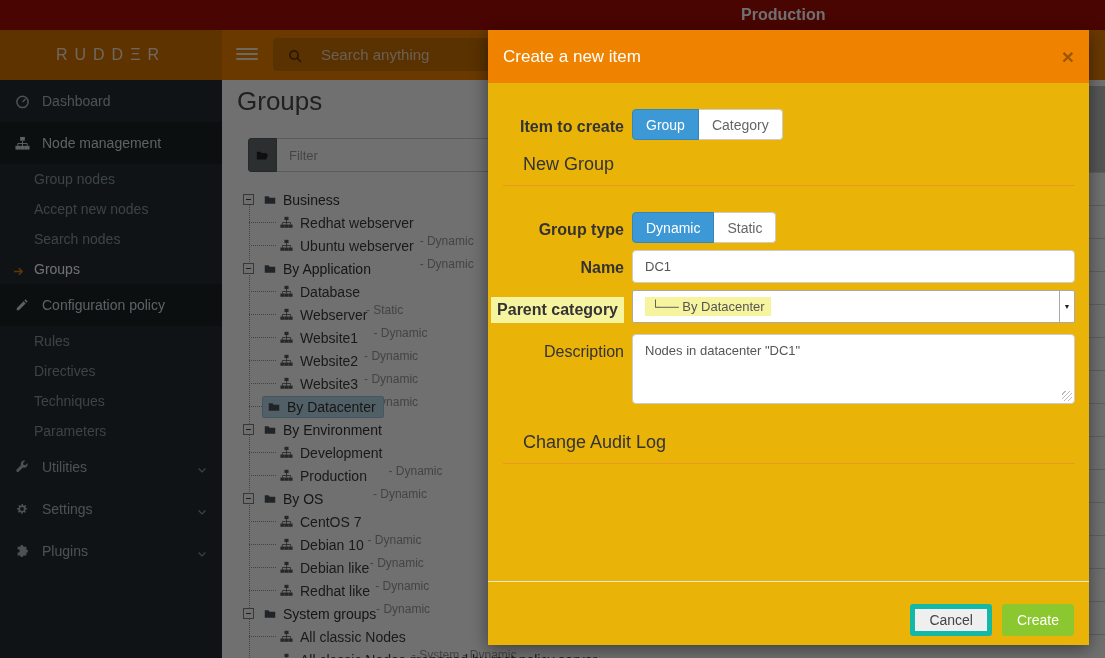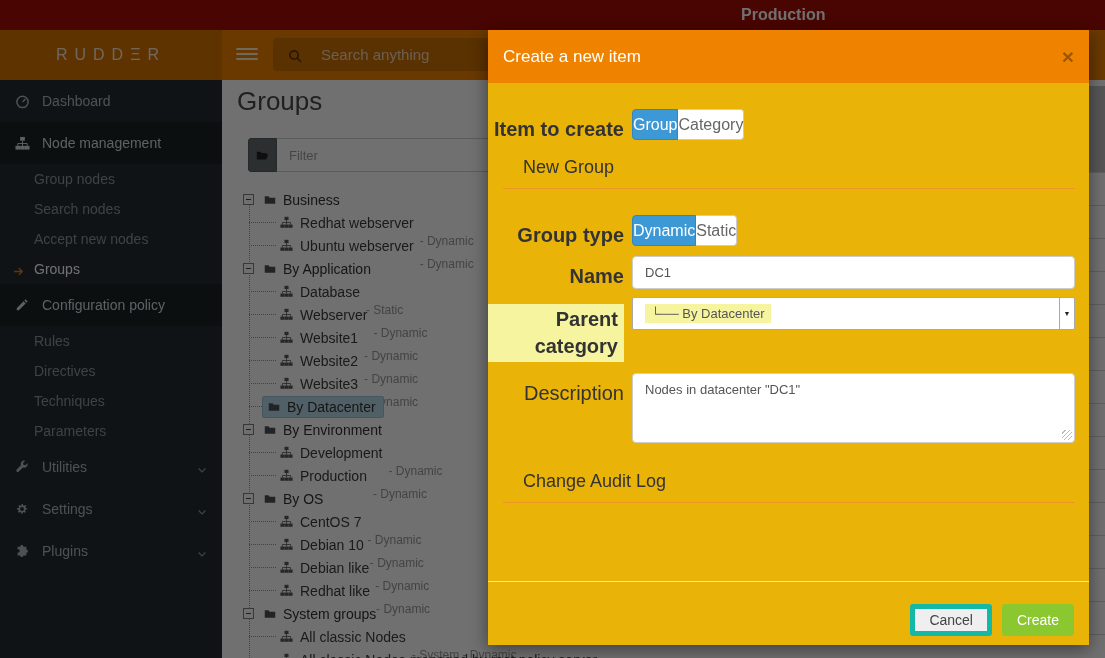--- a/index.html
+++ b/index.html
@@ -70,26 +70,26 @@
   .overlay { position:absolute; inset:0; background:rgba(0,0,0,0.56); z-index:5; }
 
   
   .modal { position:absolute; left:488px; top:30px; width:601px; height:615px; z-index:10; background:#eab308;
            box-shadow:0 4px 16px rgba(0,0,0,0.45); display:flex; flex-direction:column; }
   .modal-header { height:53px; background:#ef8300; flex:none; display:flex; align-items:center; padding:0 15px; }
   .modal-title { color:#fff; font-size:17px; }
   .modal-close { margin-left:auto; background:transparent; border:none; color:rgba(0,0,0,0.35); font-size:21px; font-weight:bold; cursor:pointer; line-height:1; }
   .modal-body { flex:1; padding-top:26px; overflow:hidden; }
   .frow { display:flex; padding-right:14px; }
-  .lbl { width:136px; flex:none; text-align:right; margin-right:8px; padding-top:7px; font-size:20px; color:#333; line-height:1.35; }
+  .lbl { width:136px; flex:none; text-align:right; margin-right:8px; padding-top:7px; font-size:16px; color:#333; line-height:1.35; }
   .lbl.bold { font-weight:bold; }
   .lbl .hl-label { background:#f7f4a0; padding:2px 6px; display:inline-block; }
   .ctrl { flex:1; }
   .btn-group { display:flex; }
-  .tbtn { padding:0 0; height:31px; font-size:16px; background:#fff; color:#666; border:1px solid #ccc; cursor:pointer; }
+  .tbtn { padding:0 13px; height:31px; font-size:14px; background:#fff; color:#666; border:1px solid #ccc; cursor:pointer; }
   .tbtn:first-child { border-radius:4px 0 0 4px; }
   .tbtn:last-child { border-radius:0 4px 4px 0; border-left:none; }
   .tbtn.selected { background:#3d99d5; border-color:#3385bb; color:#fff; }
   .section { margin:14px 14px 26px 15px; border-bottom:1px solid #ee9623; padding-bottom:10px; }
   .section h2 { margin-left:20px; font-size:18px; font-weight:normal; color:#333; }
   .section.audit { margin-top:28px; margin-bottom:20px; }
   .mb7 { margin-bottom:7px; } .mb11 { margin-bottom:11px; }
   .txt { width:100%; height:33px; border:1px solid #ccc; border-radius:4px; padding:0 12px; font-size:13px; color:#555;
          outline:none; font-family:"Liberation Sans", sans-serif; }
   .select { flex:1; position:relative; height:33px; border:1px solid #a9a9a9; border-radius:2px; background:#fff;
@@ -154,22 +154,22 @@
               <rect x="0.5" y="10.5" width="5" height="4" fill="currentColor"></rect>
               <rect x="5.5" y="10.5" width="5" height="4" fill="currentColor"></rect>
               <rect x="10.5" y="10.5" width="5" height="4" fill="currentColor"></rect>
               <path d="M8 5v3M3 10.5V8h10v2.5M8 8v2.5" stroke="currentColor" fill="none"></path>
             </svg>
           </span>
           <span>Node management</span>
         </li>
         <ul class="submenu">
           <li class="sub-item"><span>Group nodes</span></li>
+          <li class="sub-item"><span>Accept new nodes</span></li>
           <li class="sub-item"><span>Search nodes</span></li>
-          <li class="sub-item"><span>Accept new nodes</span></li>
           <li class="sub-item active"><span class="aicon"><svg viewBox="0 0 16 16" width="13" height="13">
                 <path d="M2.5 8h10M8.5 4l4 4-4 4" fill="none" stroke="currentColor" stroke-width="1.8"></path>
               </svg></span><span>Groups</span></li>
         </ul>
         <li class="side-item open">
           <span class="sicon">
             <svg viewBox="0 0 16 16" width="14" height="14">
               <path fill="currentColor" d="M2 11.6V14h2.4l7.8-7.8-2.4-2.4L2 11.6zM10.7 2.9l2.4 2.4 1.4-1.4L12.1 1.5 10.7 2.9z"></path>
             </svg>
           </span>

